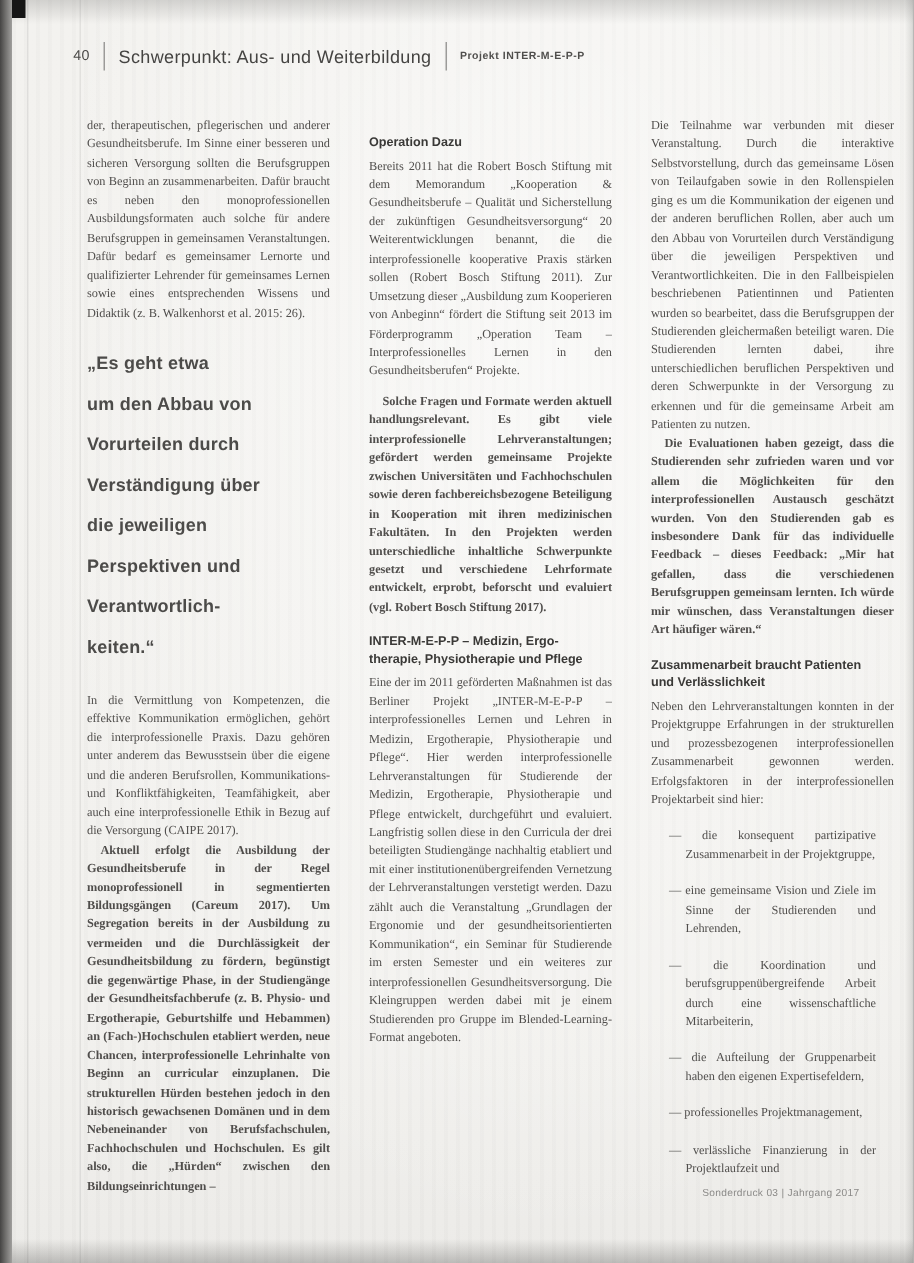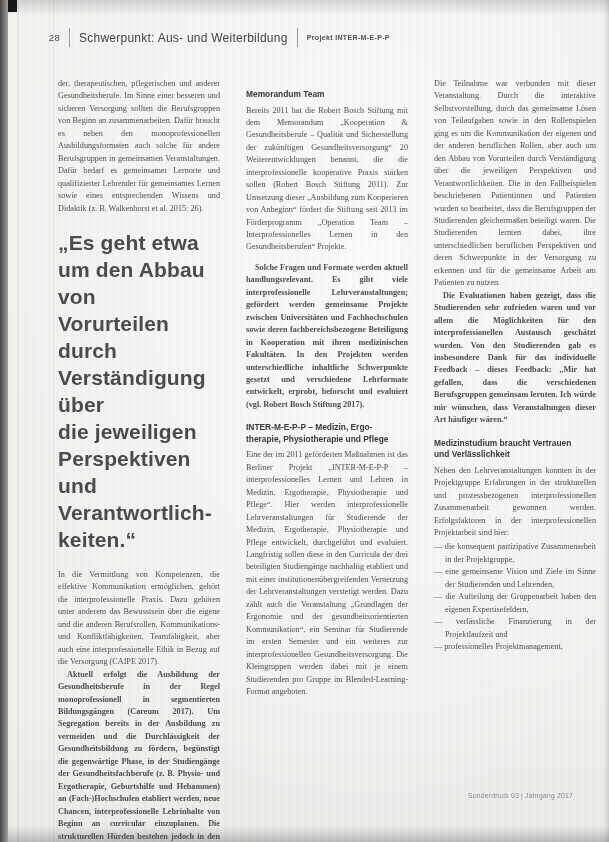--- a/index.html
+++ b/index.html
@@ -32,46 +32,46 @@
 
   
   .cols{position:absolute;left:58px;top:78px;width:538px;display:flex;gap:26px;}
   .col{width:172px;font-family:"Liberation Serif",serif;font-size:8.2px;line-height:12.45px;
        color:#504e4c;text-align:justify;}
   .col p{margin:0;}
   .col p.indent{text-indent:9px;font-weight:bold;}
   .col p.gap{margin-top:8px;}
   h3{font-family:"Liberation Sans",sans-serif;font-size:8.4px;line-height:11.5px;
      font-weight:700;color:#3a3937;margin:11px 0 4px 0;text-align:left;white-space:pre-line;}
-  .quote{font-family:"Liberation Sans",sans-serif;font-size:21px;line-height:27px;
+  .quote{font-family:"Liberation Sans",sans-serif;font-size:12px;line-height:27px;
      font-weight:600;letter-spacing:.15px;color:#4c4b49;text-align:left;
      margin:14px 0 16px 0;white-space:pre-line;}
   ul.dash{list-style:none;margin:2px 0 0 0;padding:0;}
-  ul.dash li{padding-left:11px;text-indent:-11px;margin:0;}
+  ul.dash li{padding-left:11px;text-indent:-11px;margin:12px;}
   ul.dash li::before{content:"— ";}
 
   .footer{position:absolute;right:36px;top:792px;font-size:6.8px;letter-spacing:.2px;
      color:#8b8a88;font-family:"Liberation Sans",sans-serif;}
 </style>
 </head>
 <body>
 
 <div class="scan">
   <div class="page"></div>
   <div class="edge-top"></div>
   <div class="edge-right"></div>
   <div class="edge-bottom"></div>
   <div class="edge-left"></div>
   <div class="corner-notch"></div>
   <div class="seam" style="left:18px"></div>
   <div class="seam" style="left:53px"></div>
 
   <div class="inked">
     <header class="hdr">
-      <span class="pno">28</span>
+      <span class="pno">40</span>
       <span class="div"></span>
       <span class="sec">Schwerpunkt: Aus- und Weiterbildung</span>
       <span class="div"></span>
       <span class="prj">Projekt INTER-M-E-P-P</span>
     </header>
 
     <main class="cols">
 
       <section class="col">
         <p>der, therapeutischen, pflegerischen und anderer Gesundheitsberufe. Im Sinne einer besseren und sicheren Versorgung sollten die Berufsgruppen von Beginn an zusammenarbeiten. Dafür braucht es neben den monoprofessionellen Ausbildungsformaten auch solche für andere Berufsgruppen in gemeinsamen Veranstaltungen. Dafür bedarf es gemeinsamer Lernorte und qualifizierter Lehrender für gemeinsames Lernen sowie eines entsprechenden Wissens und Didaktik (z. B. Walkenhorst et al. 2015: 26).</p>
@@ -81,40 +81,41 @@
 Verständigung über
 die jeweiligen
 Perspektiven und
 Verantwortlich-
 keiten.“</div>
         <p>In die Vermittlung von Kompetenzen, die effektive Kommunikation ermöglichen, gehört die interprofessionelle Praxis. Dazu gehören unter anderem das Bewusstsein über die eigene und die anderen Berufsrollen, Kommunikations- und Konfliktfähigkeiten, Teamfähigkeit, aber auch eine interprofessionelle Ethik in Bezug auf die Versorgung (CAIPE 2017).</p>
         <p class="indent">Aktuell erfolgt die Ausbildung der Gesundheitsberufe in der Regel monoprofessionell in segmentierten Bildungsgängen (Careum 2017). Um Segregation bereits in der Ausbildung zu vermeiden und die Durchlässigkeit der Gesundheitsbildung zu fördern, begünstigt die gegenwärtige Phase, in der Studiengänge der Gesundheitsfachberufe (z. B. Physio- und Ergotherapie, Geburtshilfe und Hebammen) an (Fach-)Hochschulen etabliert werden, neue Chancen, interprofessionelle Lehrinhalte von Beginn an curricular einzuplanen. Die strukturellen Hürden bestehen jedoch in den historisch gewachsenen Domänen und in dem Nebeneinander von Berufsfachschulen, Fachhochschulen und Hochschulen. Es gilt also, die „Hürden“ zwischen den Bildungseinrichtungen –</p>
       </section>
 
       <section class="col">
-        <h3>Memorandum Team</h3>
+        <h3>Operation Dazu</h3>
         <p>Bereits 2011 hat die Robert Bosch Stiftung mit dem Memorandum „Kooperation &amp; Gesundheitsberufe – Qualität und Sicherstellung der zukünftigen Gesundheitsversorgung“ 20 Weiterentwicklungen benannt, die die interprofessionelle kooperative Praxis stärken sollen (Robert Bosch Stiftung 2011). Zur Umsetzung dieser „Ausbildung zum Kooperieren von Anbeginn“ fördert die Stiftung seit 2013 im Förderprogramm „Operation Team – Interprofessionelles Lernen in den Gesundheitsberufen“ Projekte.</p>
         <p class="indent gap">Solche Fragen und Formate werden aktuell handlungsrelevant. Es gibt viele interprofessionelle Lehrveranstaltungen; gefördert werden gemeinsame Projekte zwischen Universitäten und Fachhochschulen sowie deren fachbereichsbezogene Beteiligung in Kooperation mit ihren medizinischen Fakultäten. In den Projekten werden unterschiedliche inhaltliche Schwerpunkte gesetzt und verschiedene Lehrformate entwickelt, erprobt, beforscht und evaluiert (vgl. Robert Bosch Stiftung 2017).</p>
         <h3>INTER-M-E-P-P – Medizin, Ergo-
 therapie, Physiotherapie und Pflege</h3>
         <p>Eine der im 2011 geförderten Maßnahmen ist das Berliner Projekt „INTER-M-E-P-P – interprofessionelles Lernen und Lehren in Medizin, Ergotherapie, Physiotherapie und Pflege“. Hier werden interprofessionelle Lehrveranstaltungen für Studierende der Medizin, Ergotherapie, Physiotherapie und Pflege entwickelt, durchgeführt und evaluiert. Langfristig sollen diese in den Curricula der drei beteiligten Studiengänge nachhaltig etabliert und mit einer institutionenübergreifenden Vernetzung der Lehrveranstaltungen verstetigt werden. Dazu zählt auch die Veranstaltung „Grundlagen der Ergonomie und der gesundheitsorientierten Kommunikation“, ein Seminar für Studierende im ersten Semester und ein weiteres zur interprofessionellen Gesundheitsversorgung. Die Kleingruppen werden dabei mit je einem Studierenden pro Gruppe im Blended-Learning-Format angeboten.</p>
       </section>
 
       <section class="col">
         <p>Die Teilnahme war verbunden mit dieser Veranstaltung. Durch die interaktive Selbstvorstellung, durch das gemeinsame Lösen von Teilaufgaben sowie in den Rollenspielen ging es um die Kommunikation der eigenen und der anderen beruflichen Rollen, aber auch um den Abbau von Vorurteilen durch Verständigung über die jeweiligen Perspektiven und Verantwortlichkeiten. Die in den Fallbeispielen beschriebenen Patientinnen und Patienten wurden so bearbeitet, dass die Berufsgruppen der Studierenden gleichermaßen beteiligt waren. Die Studierenden lernten dabei, ihre unterschiedlichen beruflichen Perspektiven und deren Schwerpunkte in der Versorgung zu erkennen und für die gemeinsame Arbeit am Patienten zu nutzen.</p>
         <p class="indent">Die Evaluationen haben gezeigt, dass die Studierenden sehr zufrieden waren und vor allem die Möglichkeiten für den interprofessionellen Austausch geschätzt wurden. Von den Studierenden gab es insbesondere Dank für das individuelle Feedback – dieses Feedback: „Mir hat gefallen, dass die verschiedenen Berufsgruppen gemeinsam lernten. Ich würde mir wünschen, dass Veranstaltungen dieser Art häufiger wären.“</p>
-        <h3>Medizinstudium braucht Vertrauen
+        <h3>Zusammenarbeit braucht Patienten
 und Verlässlichkeit</h3>
         <p>Neben den Lehrveranstaltungen konnten in der Projektgruppe Erfahrungen in der strukturellen und prozessbezogenen interprofessionellen Zusammenarbeit gewonnen werden. Erfolgsfaktoren in der interprofessionellen Projektarbeit sind hier:</p>
         <ul class="dash">
           <li>die konsequent partizipative Zusammenarbeit in der Projektgruppe,</li>
           <li>eine gemeinsame Vision und Ziele im Sinne der Studierenden und Lehrenden,</li>
+          <li>die Koordination und berufsgruppenübergreifende Arbeit durch eine wissenschaftliche Mitarbeiterin,</li>
           <li>die Aufteilung der Gruppenarbeit haben den eigenen Expertisefeldern,</li>
+          <li>professionelles Projektmanagement,</li>
           <li>verlässliche Finanzierung in der Projektlaufzeit und</li>
-          <li>professionelles Projektmanagement,</li>
         </ul>
       </section>
 
     </main>
 
     <div class="footer">Sonderdruck 03 | Jahrgang 2017</div>
   </div>
 </div>
 
 </body></html>

